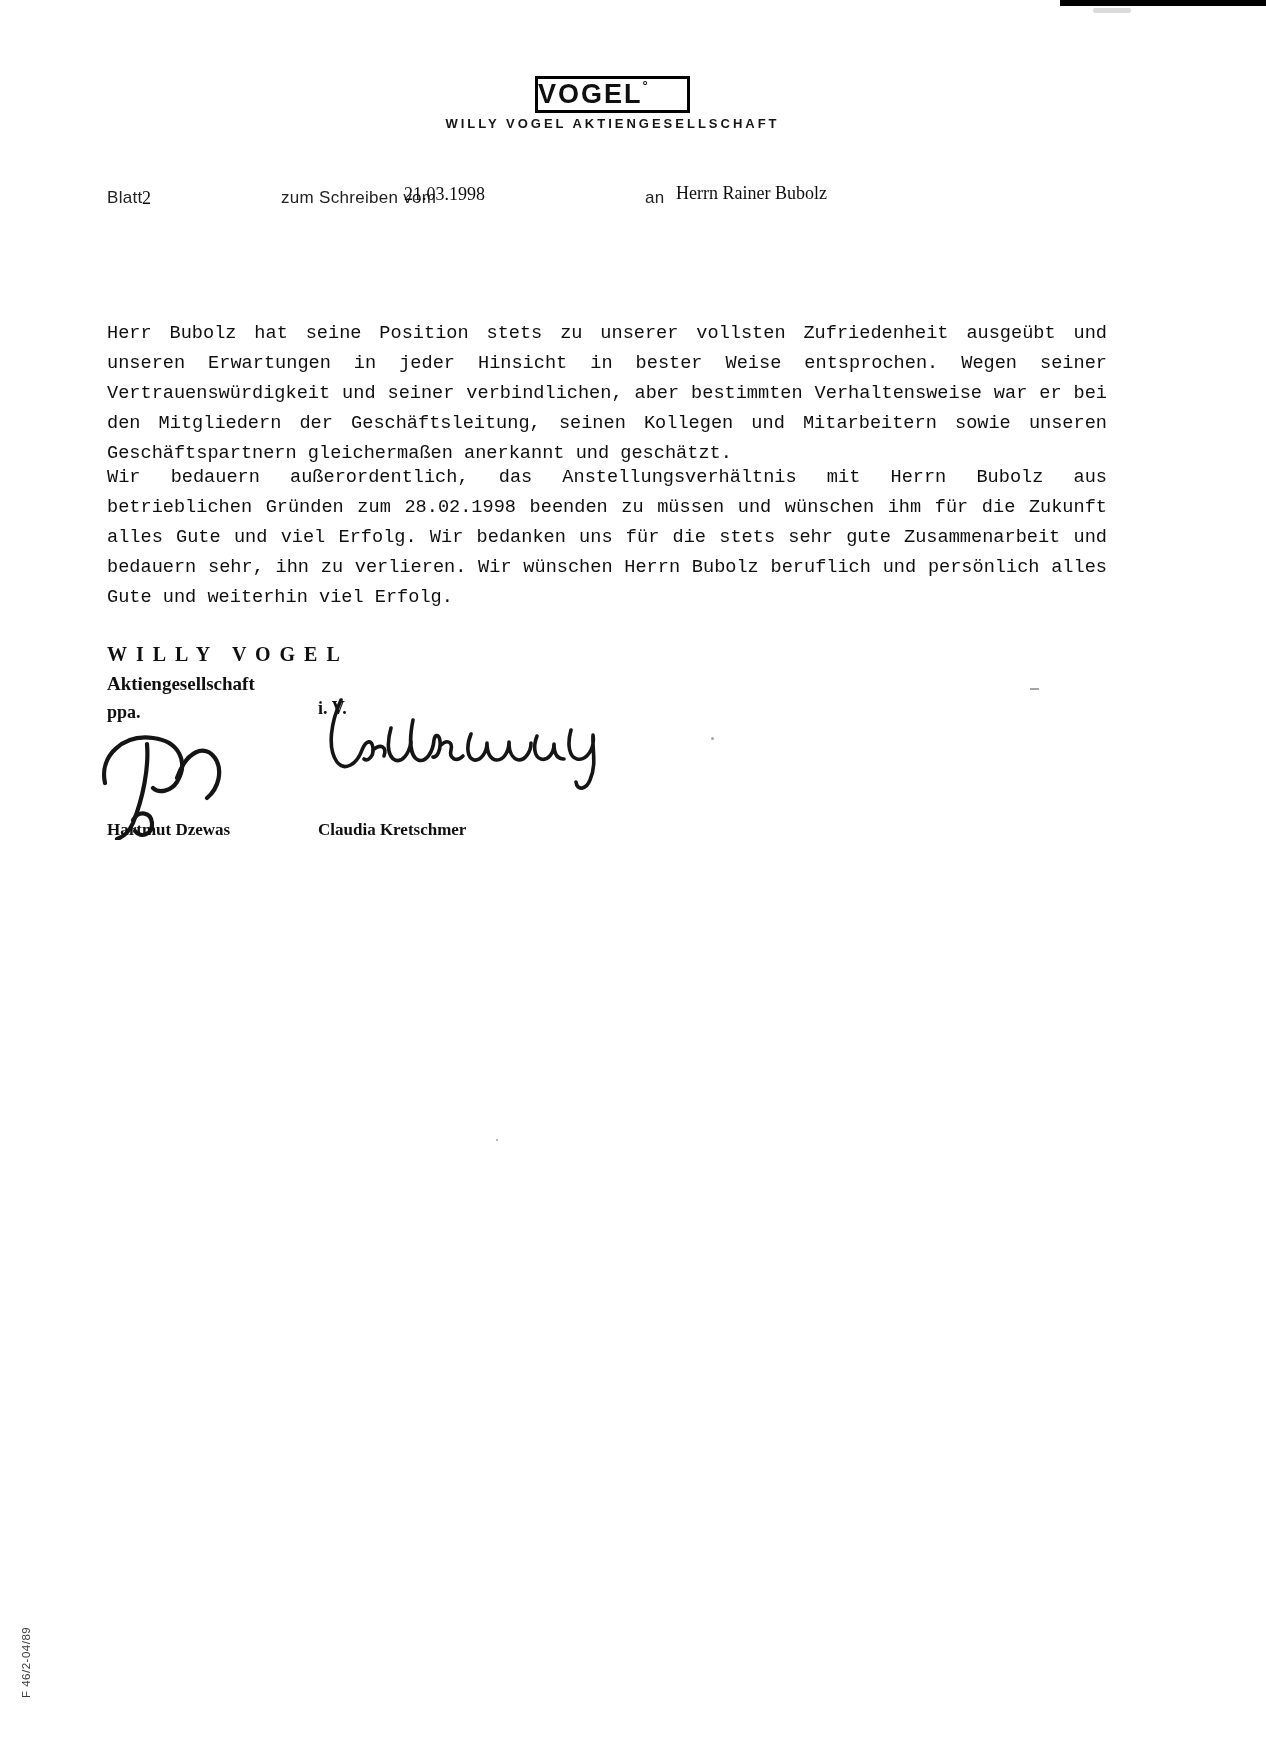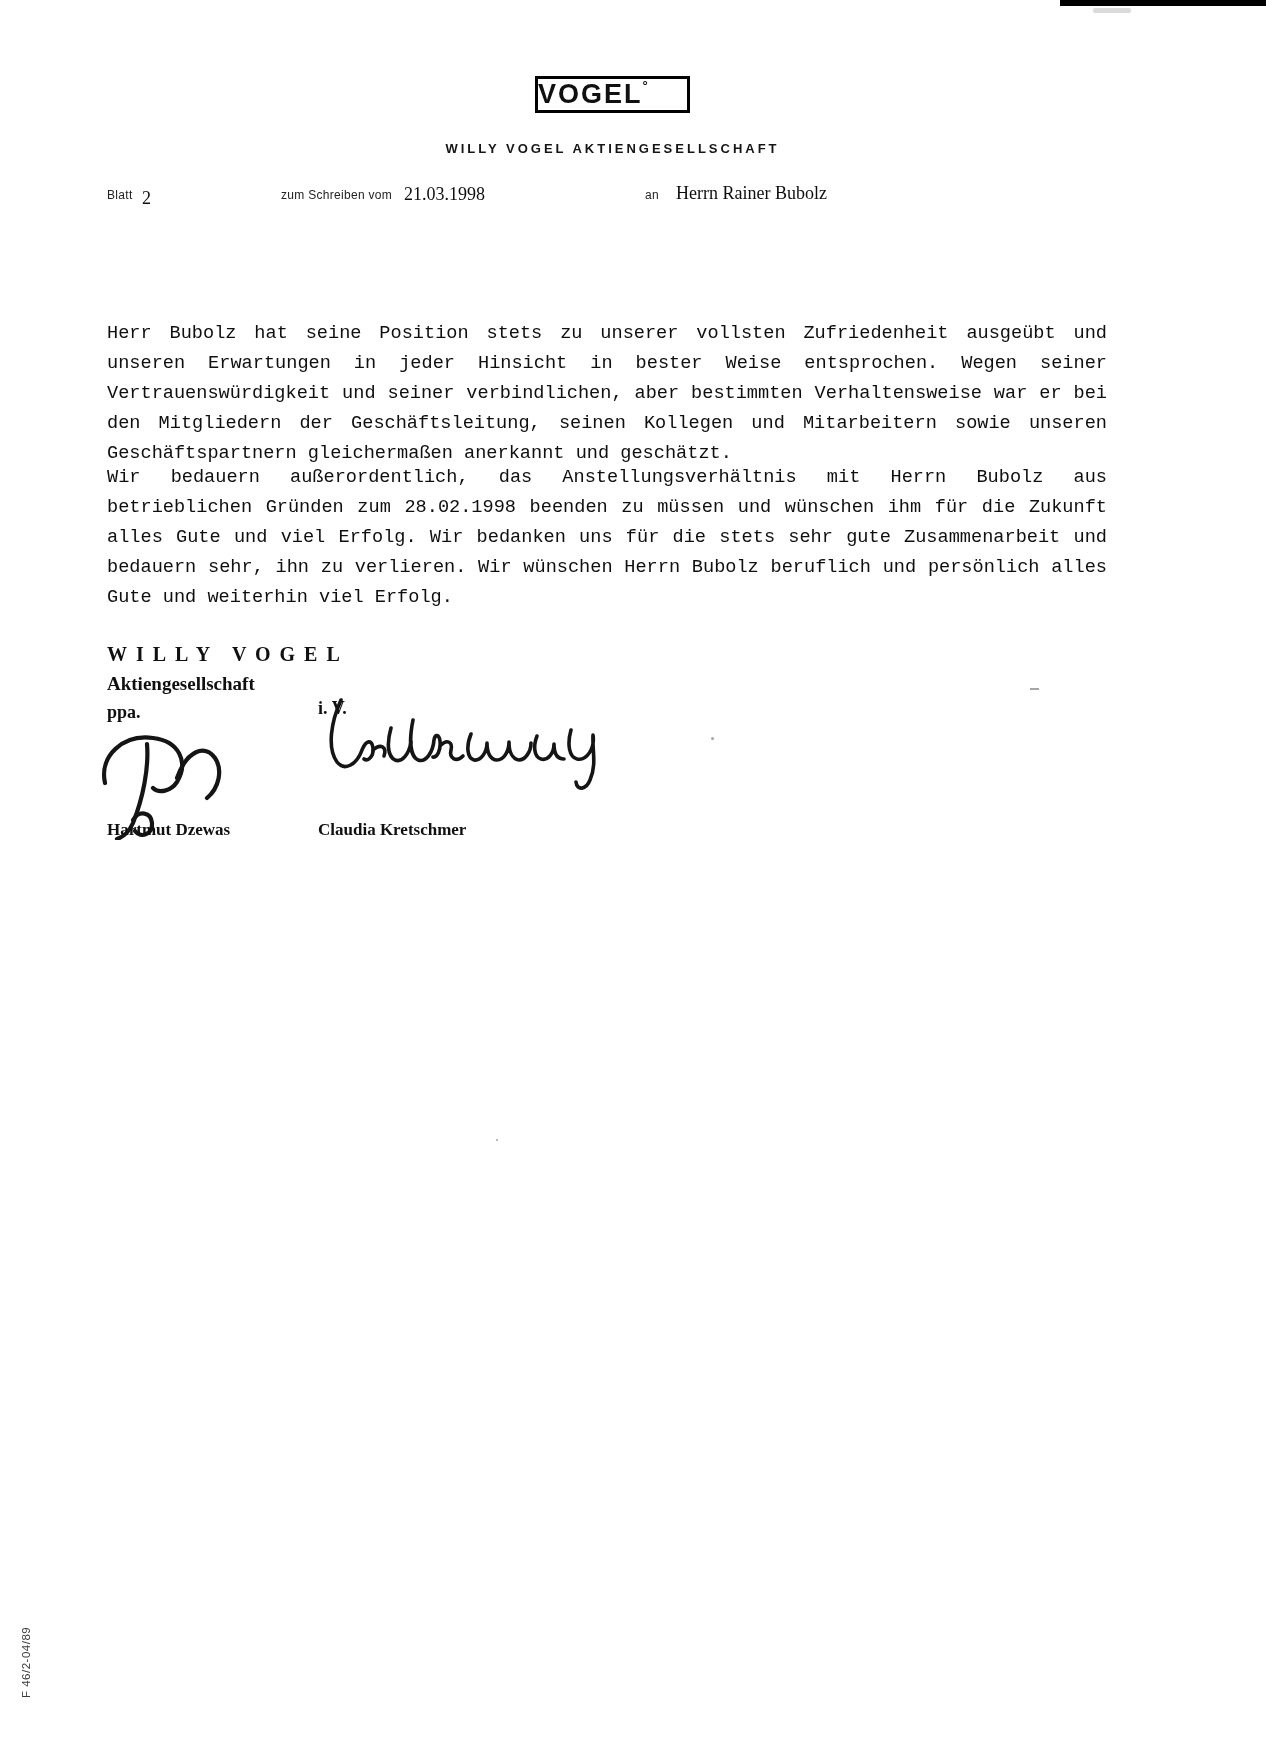--- a/index.html
+++ b/index.html
@@ -24,26 +24,26 @@
   }
   .logo-text{
     font-family:"Liberation Sans", sans-serif;
     font-weight:bold;font-size:27px;letter-spacing:2px;line-height:1;
     transform:scaleY(1.05);
   }
   .logo-mark{font-size:13px;vertical-align:top;position:relative;top:-2px;font-weight:bold;}
   .company-line{
     left:0;top:116px;width:1225px;text-align:center;
     font-family:"Liberation Sans", sans-serif;
-    font-weight:bold;font-size:13px;letter-spacing:3px;color:#151515;margin-top:25px;
+    font-weight:bold;font-size:13px;letter-spacing:3px;color:#151515;
   }
   
   .lbl{
     font-family:"Liberation Sans", sans-serif;
-    font-size:12px;color:#222;letter-spacing:.3px;
+    font-size:17px;color:#222;letter-spacing:.3px;
   }
   .val{font-size:18px;color:#0e0e0e;}
   
   .para{
     left:107px;width:1000px;
     font-size:18.6px;line-height:30px;
     text-align:justify;color:#0f0f0f;font-family:Liberation Mono, monospace;
   }
   .p1{top:319px;}
   .p2{top:463px;}

